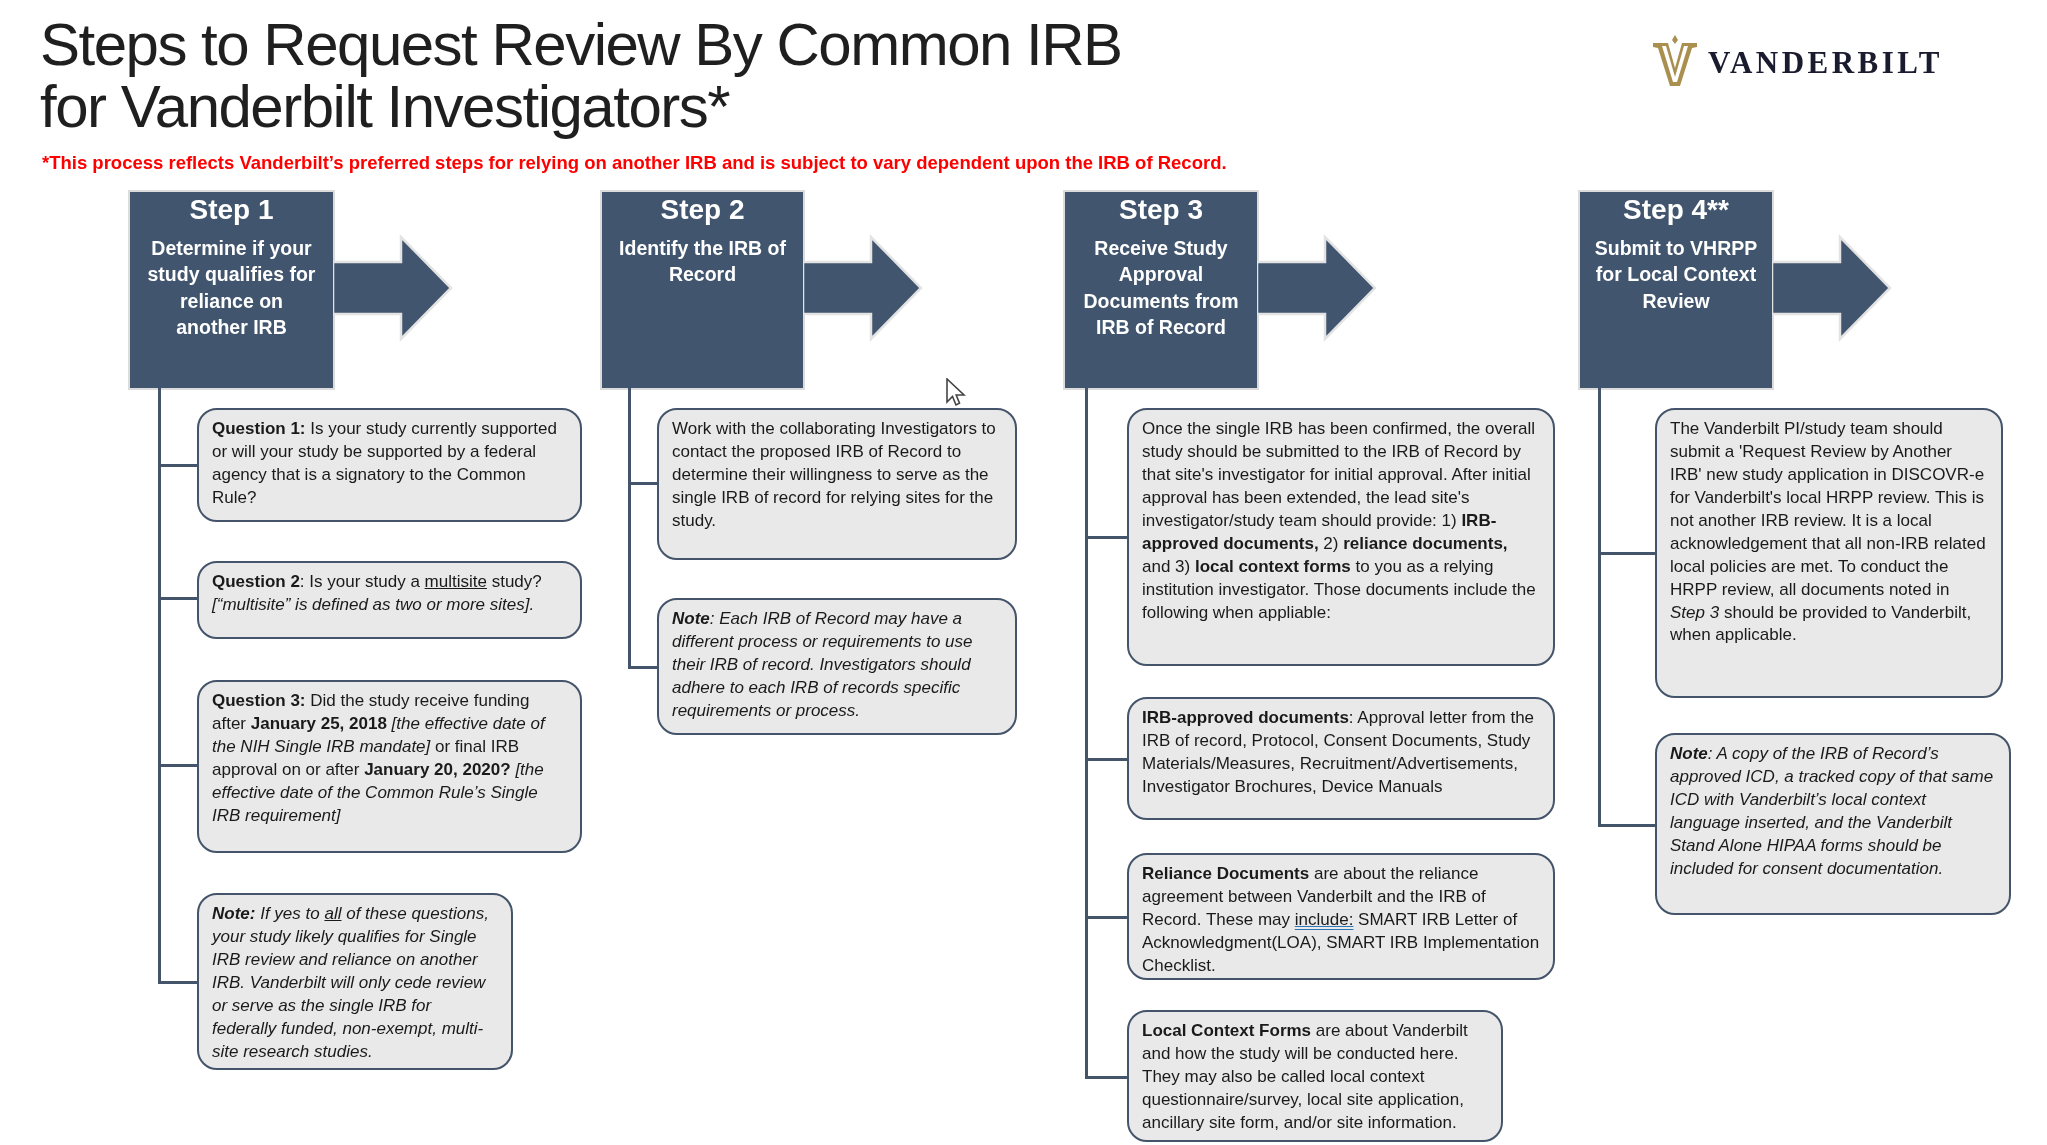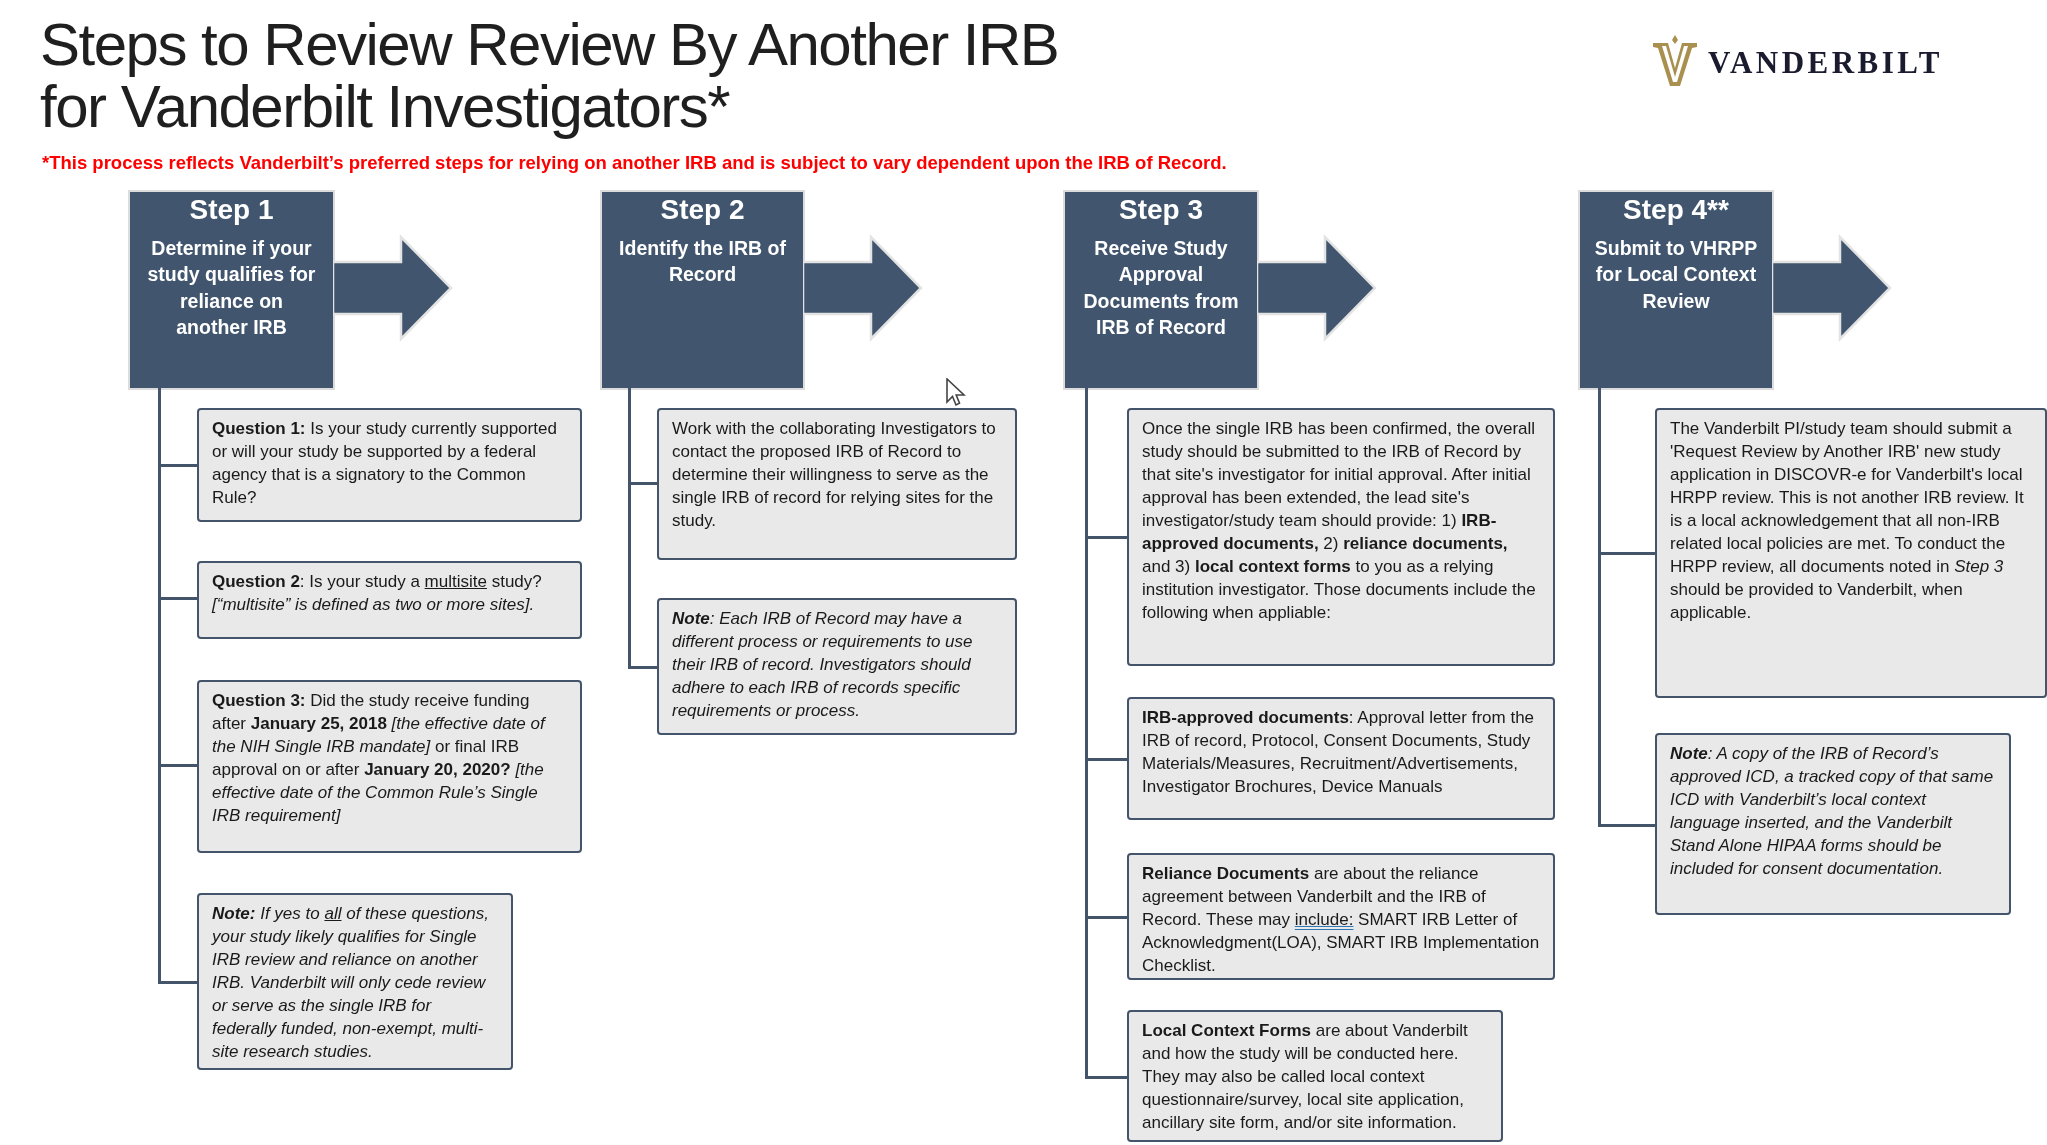--- a/index.html
+++ b/index.html
@@ -12,38 +12,38 @@
   .logo{position:absolute;left:1652px;top:34px;display:flex;align-items:center;gap:10px;}
   .logo .wordmark{font-family:"Liberation Serif",serif;font-size:31px;font-weight:600;
                   letter-spacing:3.5px;color:var(--navy,#1b1b2f);}
   .step-box{position:absolute;height:200px;background:var(--step-fill,#41566E);
             border:2px solid #DCDCDC;box-sizing:border-box;color:#ffffff;text-align:center;
             padding:0 12px 0 12px;}
   .step-label{font-size:28px;font-weight:bold;margin-top:2px;}
   .step-sub{font-size:19.5px;font-weight:bold;line-height:1.35;margin-top:9px;}
   .arrow{position:absolute;top:233px;width:120px;height:110px;}
   .callout{position:absolute;background:var(--callout-fill,#E9E9E9);
-           border:2.5px solid var(--callout-border,#44546A);border-radius:4px;
+           border:2.5px solid var(--callout-border,#44546A);border-radius:20px;
            box-sizing:border-box;padding:8px 13px;}
   .callout p{margin:0;font-size:17px;line-height:1.35;color:#1a1a1a;}
   .vline{position:absolute;width:0;border-left:3px solid var(--connector,#44546A);}
   .hline{position:absolute;height:0;border-top:3px solid var(--connector,#44546A);}
   .footnote{position:absolute;left:1645px;top:983px;width:400px;font-size:19.5px;
             line-height:1.38;color:var(--red,#FF0000);}
   .b{font-weight:bold}.i{font-style:italic}.u{text-decoration:underline}
   .u2{text-decoration:underline;text-decoration-style:double;text-decoration-color:#2E75B6;}
   .cursor{position:absolute;left:945px;top:378px;}
 </style>
 </head>
 <body>
 
 <div class="canvas">
 
   <div class="title">
-    <div>Steps to Review Review By Another IRB</div>
+    <div>Steps to Request Review By Common IRB</div>
     <div>for Vanderbilt Investigators*</div>
   </div>
   <div class="subtitle">*This process reflects Vanderbilt’s preferred steps for relying on another IRB and is subject to vary dependent upon the IRB of Record.</div>
 
   <div class="logo">
     <svg width="46" height="58" viewBox="0 0 46 58">
       <path d="M23 1 L26 6 L23 10 L20 6 Z" fill="#A9904F"></path>
       <path d="M1 9 L16 9 L23 34 L30 9 L45 9 L45 13 L40 14 L28 52 L18 52 L6 14 L1 13 Z" fill="#A9904F"></path>
       <path d="M10 12 L14 12 L23 43 L32 12 L36 12 L25 48 L21 48 Z" fill="#ffffff"></path>
     </svg>
@@ -126,21 +126,21 @@
   <div class="callout" style="left:1127px;top:853px;width:428px;height:127px">
     <p><span class="b">Reliance Documents</span><span> are about the reliance agreement between Vanderbilt and the IRB of Record. These may </span><span class="u2">include:</span><span> SMART IRB Letter of Acknowledgment(LOA), SMART IRB Implementation Checklist.</span></p>
   </div>
   <div class="callout" style="left:1127px;top:697px;width:428px;height:123px">
     <p><span class="b">IRB-approved documents</span><span>: Approval letter from the IRB of record, Protocol, Consent Documents, Study Materials/Measures, Recruitment/Advertisements, Investigator Brochures, Device Manuals</span></p>
   </div>
   <div class="callout" style="left:1127px;top:1010px;width:376px;height:132px">
     <p><span class="b">Local Context Forms</span><span> are about Vanderbilt and how the study will be conducted here. They may also be called local context questionnaire/survey, local site application, ancillary site form, and/or site information.</span></p>
   </div>
 
-  <div class="callout" style="left:1655px;top:408px;width:392px;height:290px">
+  <div class="callout" style="left:1655px;top:408px;width:348px;height:290px">
     <p><span>The Vanderbilt PI/study team should submit a 'Request Review by Another IRB' new study application in DISCOVR-e for Vanderbilt's local HRPP review. This is not another IRB review. It is a local acknowledgement that all non-IRB related local policies are met. To conduct the HRPP review, all documents noted in </span><span class="i">Step 3</span><span> should be provided to Vanderbilt, when applicable.</span></p>
   </div>
   <div class="callout" style="left:1655px;top:733px;width:356px;height:182px">
     <p><span class="b i">Note</span><span class="i">: A copy of the IRB of Record’s approved ICD,  a tracked copy of that same ICD with Vanderbilt’s local context language inserted, and the Vanderbilt Stand Alone HIPAA forms should be included for consent documentation.</span></p>
   </div>
 
 
   <svg class="cursor" width="26" height="30" viewBox="0 0 26 30">
     <polygon points="2,1 2,24 7.5,18.5 11,27 14.5,25.2 11.2,17 19,17" fill="#ffffff" stroke="#444444" stroke-width="1.6"></polygon>
   </svg>

